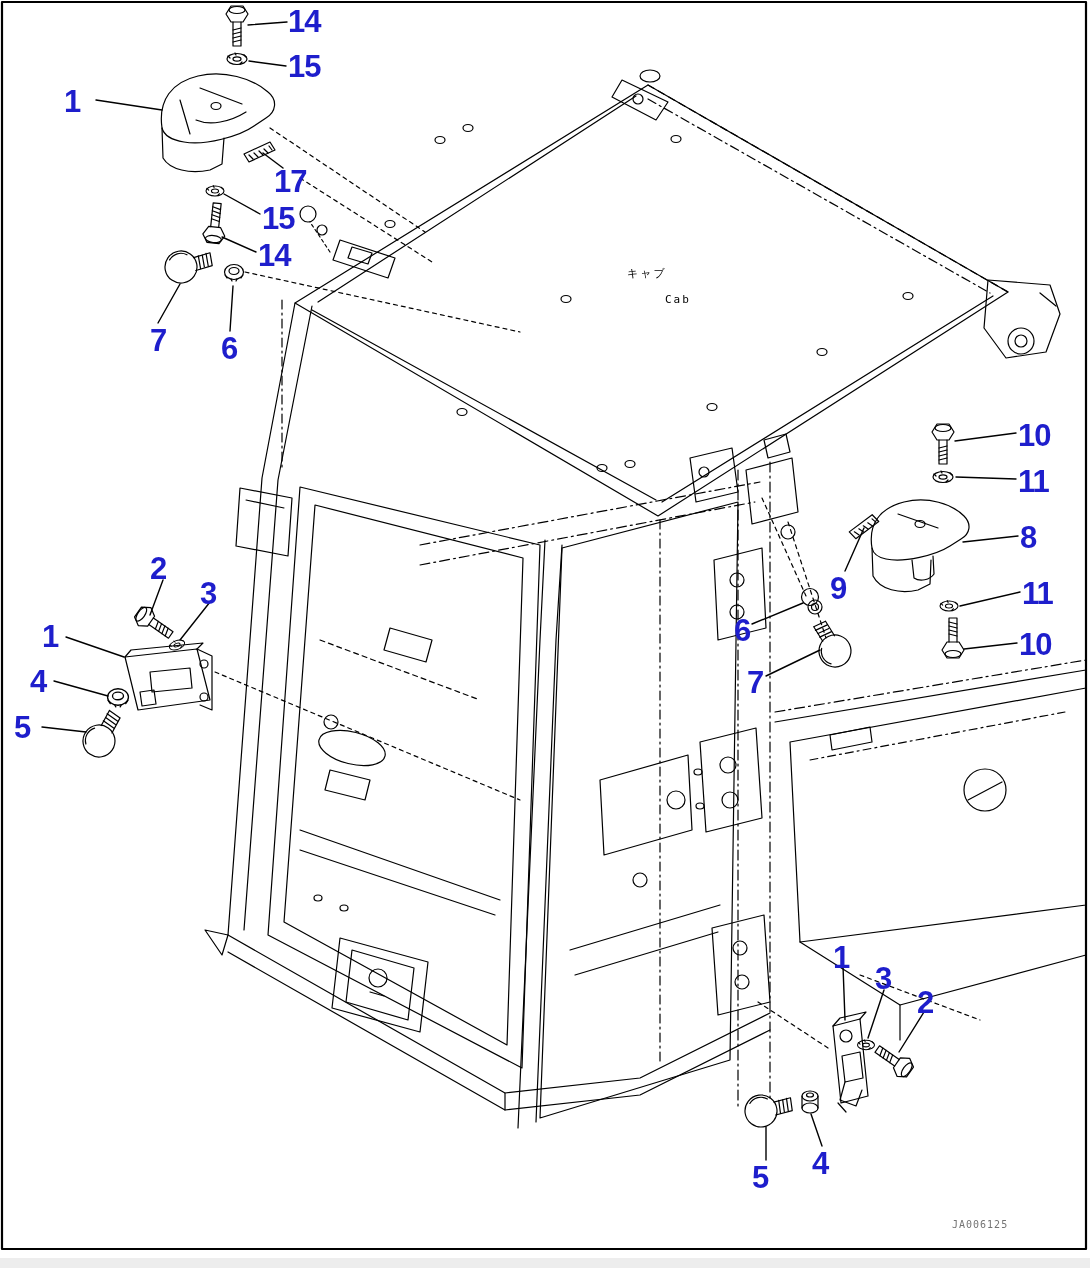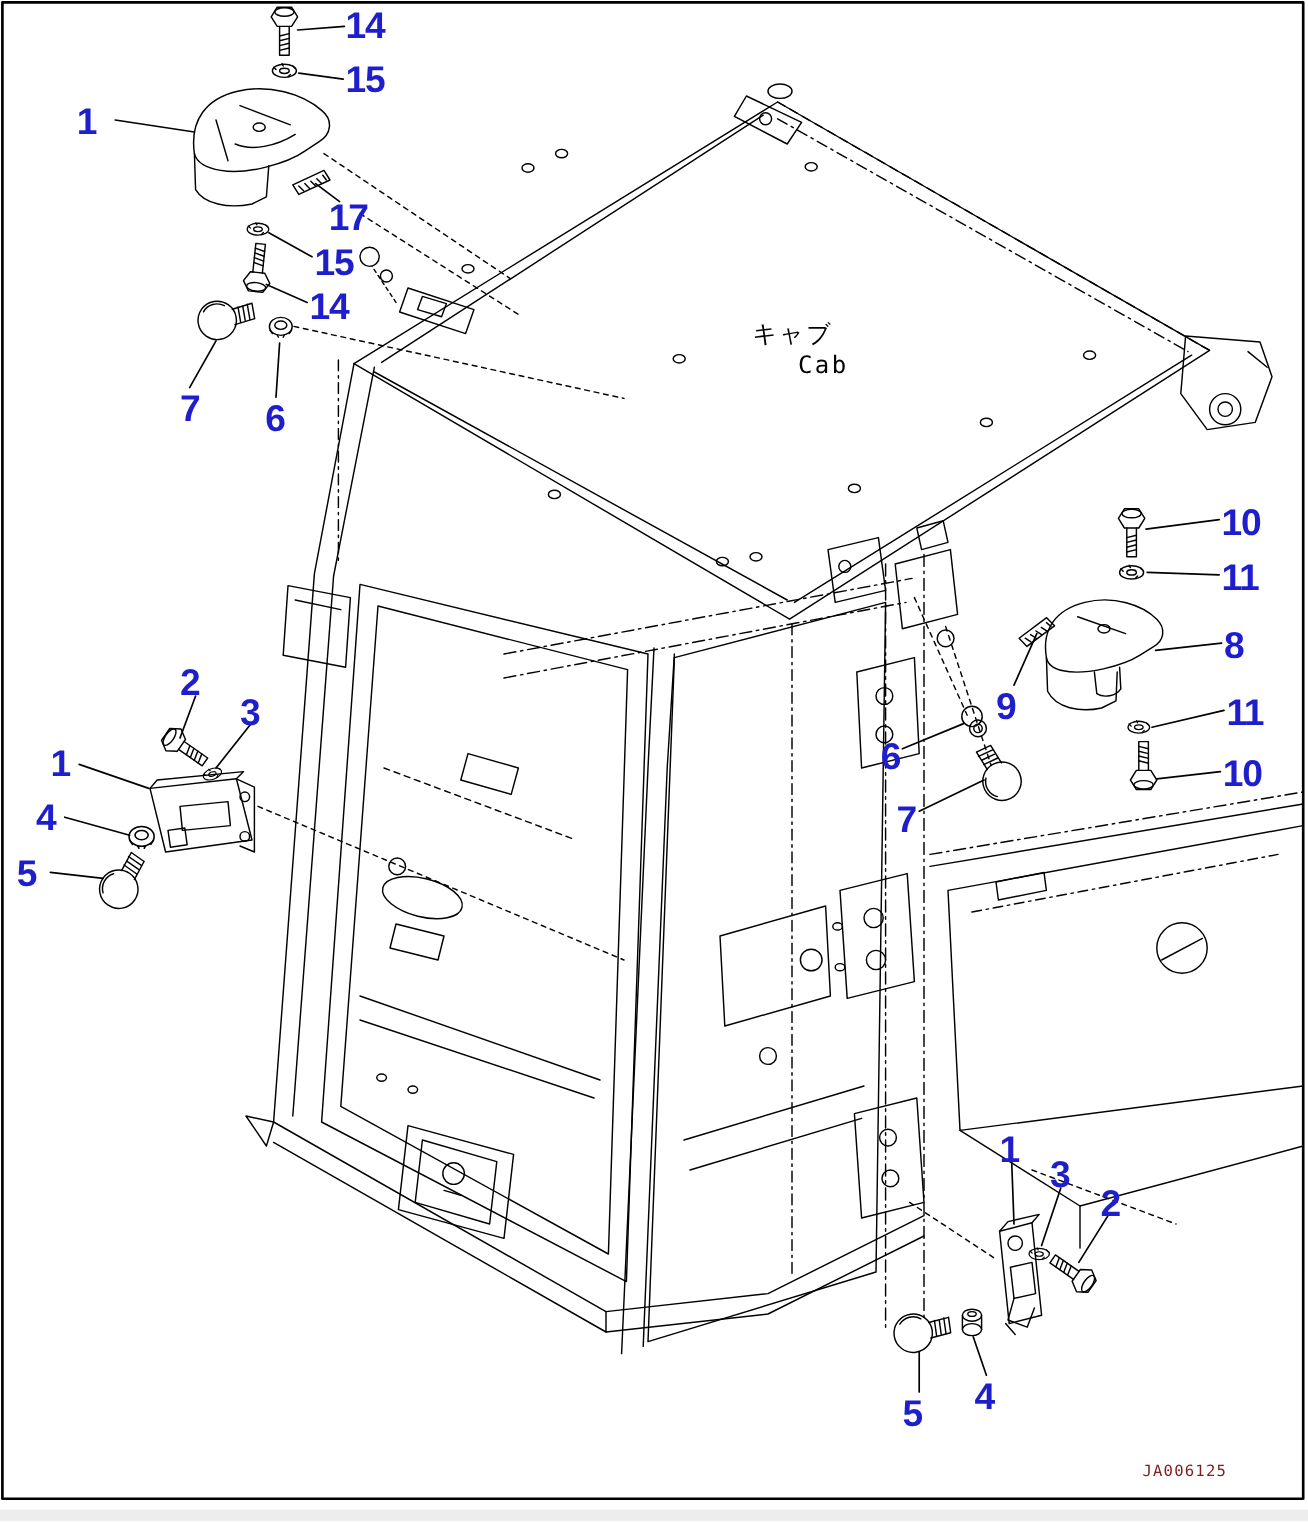--- a/index.html
+++ b/index.html
@@ -2,23 +2,23 @@
 <html><head>
 <meta charset="utf-8">
 <style>
   html,body{margin:0;padding:0;background:#fff;}
   .stage{position:relative;width:1090px;height:1268px;background:#ffffff;
          font-family:"Liberation Sans",sans-serif;overflow:hidden;}
   .stage svg{position:absolute;left:0;top:0;}
   .callout{position:absolute;color:#1e1ecc;font-weight:bold;font-size:31px;line-height:1;
            font-family:"Liberation Sans",sans-serif;letter-spacing:-1px;user-select:none;}
   .cab-label{position:absolute;color:#000;font-family:"DejaVu Sans Mono",monospace;
-             font-size:20px;letter-spacing:2px;line-height:1;}
-  .drawing-id{position:absolute;color:#7f1d1d;font-family:"DejaVu Sans Mono",monospace;
-              font-size:13px;letter-spacing:1px;line-height:1;text-align:center;}
+             font-size:11px;letter-spacing:2px;line-height:1;}
+  .drawing-id{position:absolute;color:#737373;font-family:"DejaVu Sans Mono",monospace;
+              font-size:10px;letter-spacing:1px;line-height:1;text-align:center;}
   .bottom-strip{position:absolute;left:0;top:1258px;width:1090px;height:10px;background:#ededed;}
 </style>
 </head>
 <body>
 
 <div class="stage">
 
 <svg width="1090" height="1268" viewBox="0 0 1090 1268" fill="none" stroke="#000" stroke-width="1.2" stroke-linecap="round" stroke-linejoin="round">
   <defs>
     <g id="boltV">

